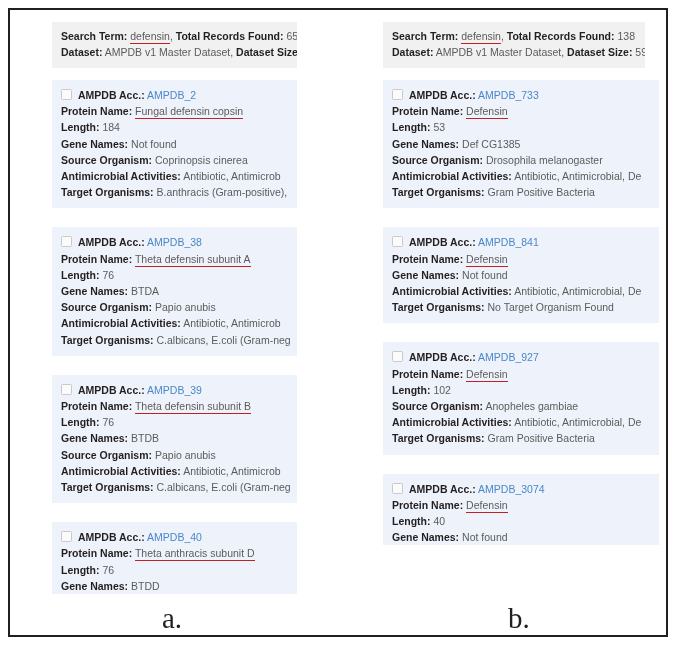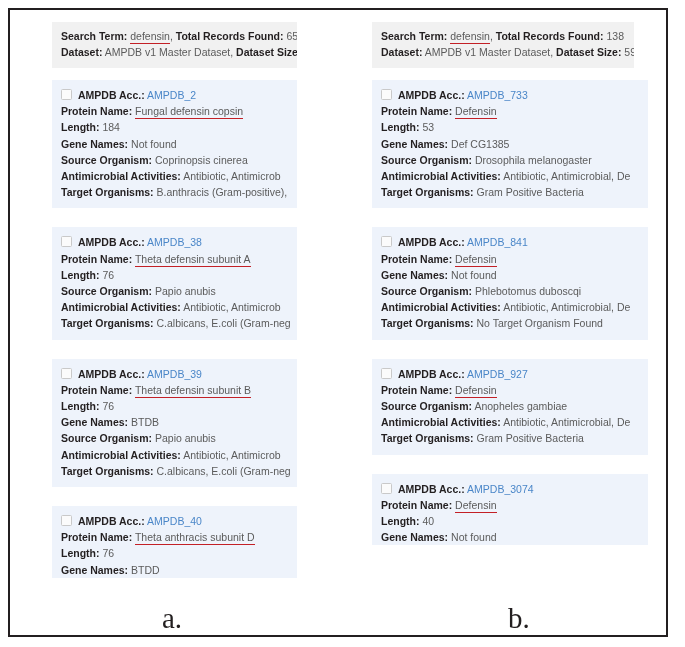--- a/index.html
+++ b/index.html
@@ -33,21 +33,21 @@
     top: 0;
     width: 100%;
     height: 100%;
   }
 
   .panel {
     position: absolute;
     top: 12px;
   }
   #panel-a { left: 42px;  width: 245px; }
-  #panel-b { left: 362px; width: 262px; }
+  #panel-b { left: 373px; width: 262px; }
 
   
   .summary {
     background: #f1f1f1;
     padding: 7px 9px 8px 9px;
     box-sizing: border-box;
     font-size: 10.5px;
     color: #231f20;
     line-height: 15.5px;
     white-space: nowrap;
@@ -181,20 +181,24 @@
           </div>
           <div class="row protein">
             <span class="lbl">Protein Name:</span>
             <span class="val">Theta defensin subunit A</span>
           </div>
           <div class="row">
             <span class="lbl">Length:</span>
             <span class="val">76</span>
           </div>
           <div class="row">
+            <span class="lbl">Gene Names:</span>
+            <span class="val">BTDA</span>
+          </div>
+          <div class="row">
             <span class="lbl">Source Organism:</span>
             <span class="val">Papio anubis</span>
           </div>
           <div class="row">
             <span class="lbl">Antimicrobial Activities:</span>
             <span class="val">Antibiotic, Antimicrob</span>
           </div>
           <div class="row">
             <span class="lbl">Target Organisms:</span>
             <span class="val">C.albicans, E.coli (Gram-neg</span>
@@ -311,41 +315,41 @@
           </div>
           <div class="row protein">
             <span class="lbl">Protein Name:</span>
             <span class="val">Defensin</span>
           </div>
           <div class="row">
             <span class="lbl">Gene Names:</span>
             <span class="val">Not found</span>
           </div>
           <div class="row">
-            <span class="lbl">Source Organism:</span>
-            <span class="val">Phlebotomus duboscqi</span>
-          </div>
-          <div class="row">
             <span class="lbl">Antimicrobial Activities:</span>
             <span class="val">Antibiotic, Antimicrobial, De</span>
           </div>
           <div class="row">
             <span class="lbl">Target Organisms:</span>
             <span class="val">No Target Organism Found</span>
           </div>
         </div>
 
         <div class="card">
           <div class="row acc-row">
             <span class="checkbox"></span><span class="lbl">AMPDB Acc.:</span>
             <span class="acc">AMPDB_927</span>
           </div>
           <div class="row protein">
             <span class="lbl">Protein Name:</span>
             <span class="val">Defensin</span>
+          </div>
+          <div class="row">
+            <span class="lbl">Length:</span>
+            <span class="val">102</span>
           </div>
           <div class="row">
             <span class="lbl">Source Organism:</span>
             <span class="val">Anopheles gambiae</span>
           </div>
           <div class="row">
             <span class="lbl">Antimicrobial Activities:</span>
             <span class="val">Antibiotic, Antimicrobial, De</span>
           </div>
           <div class="row">

